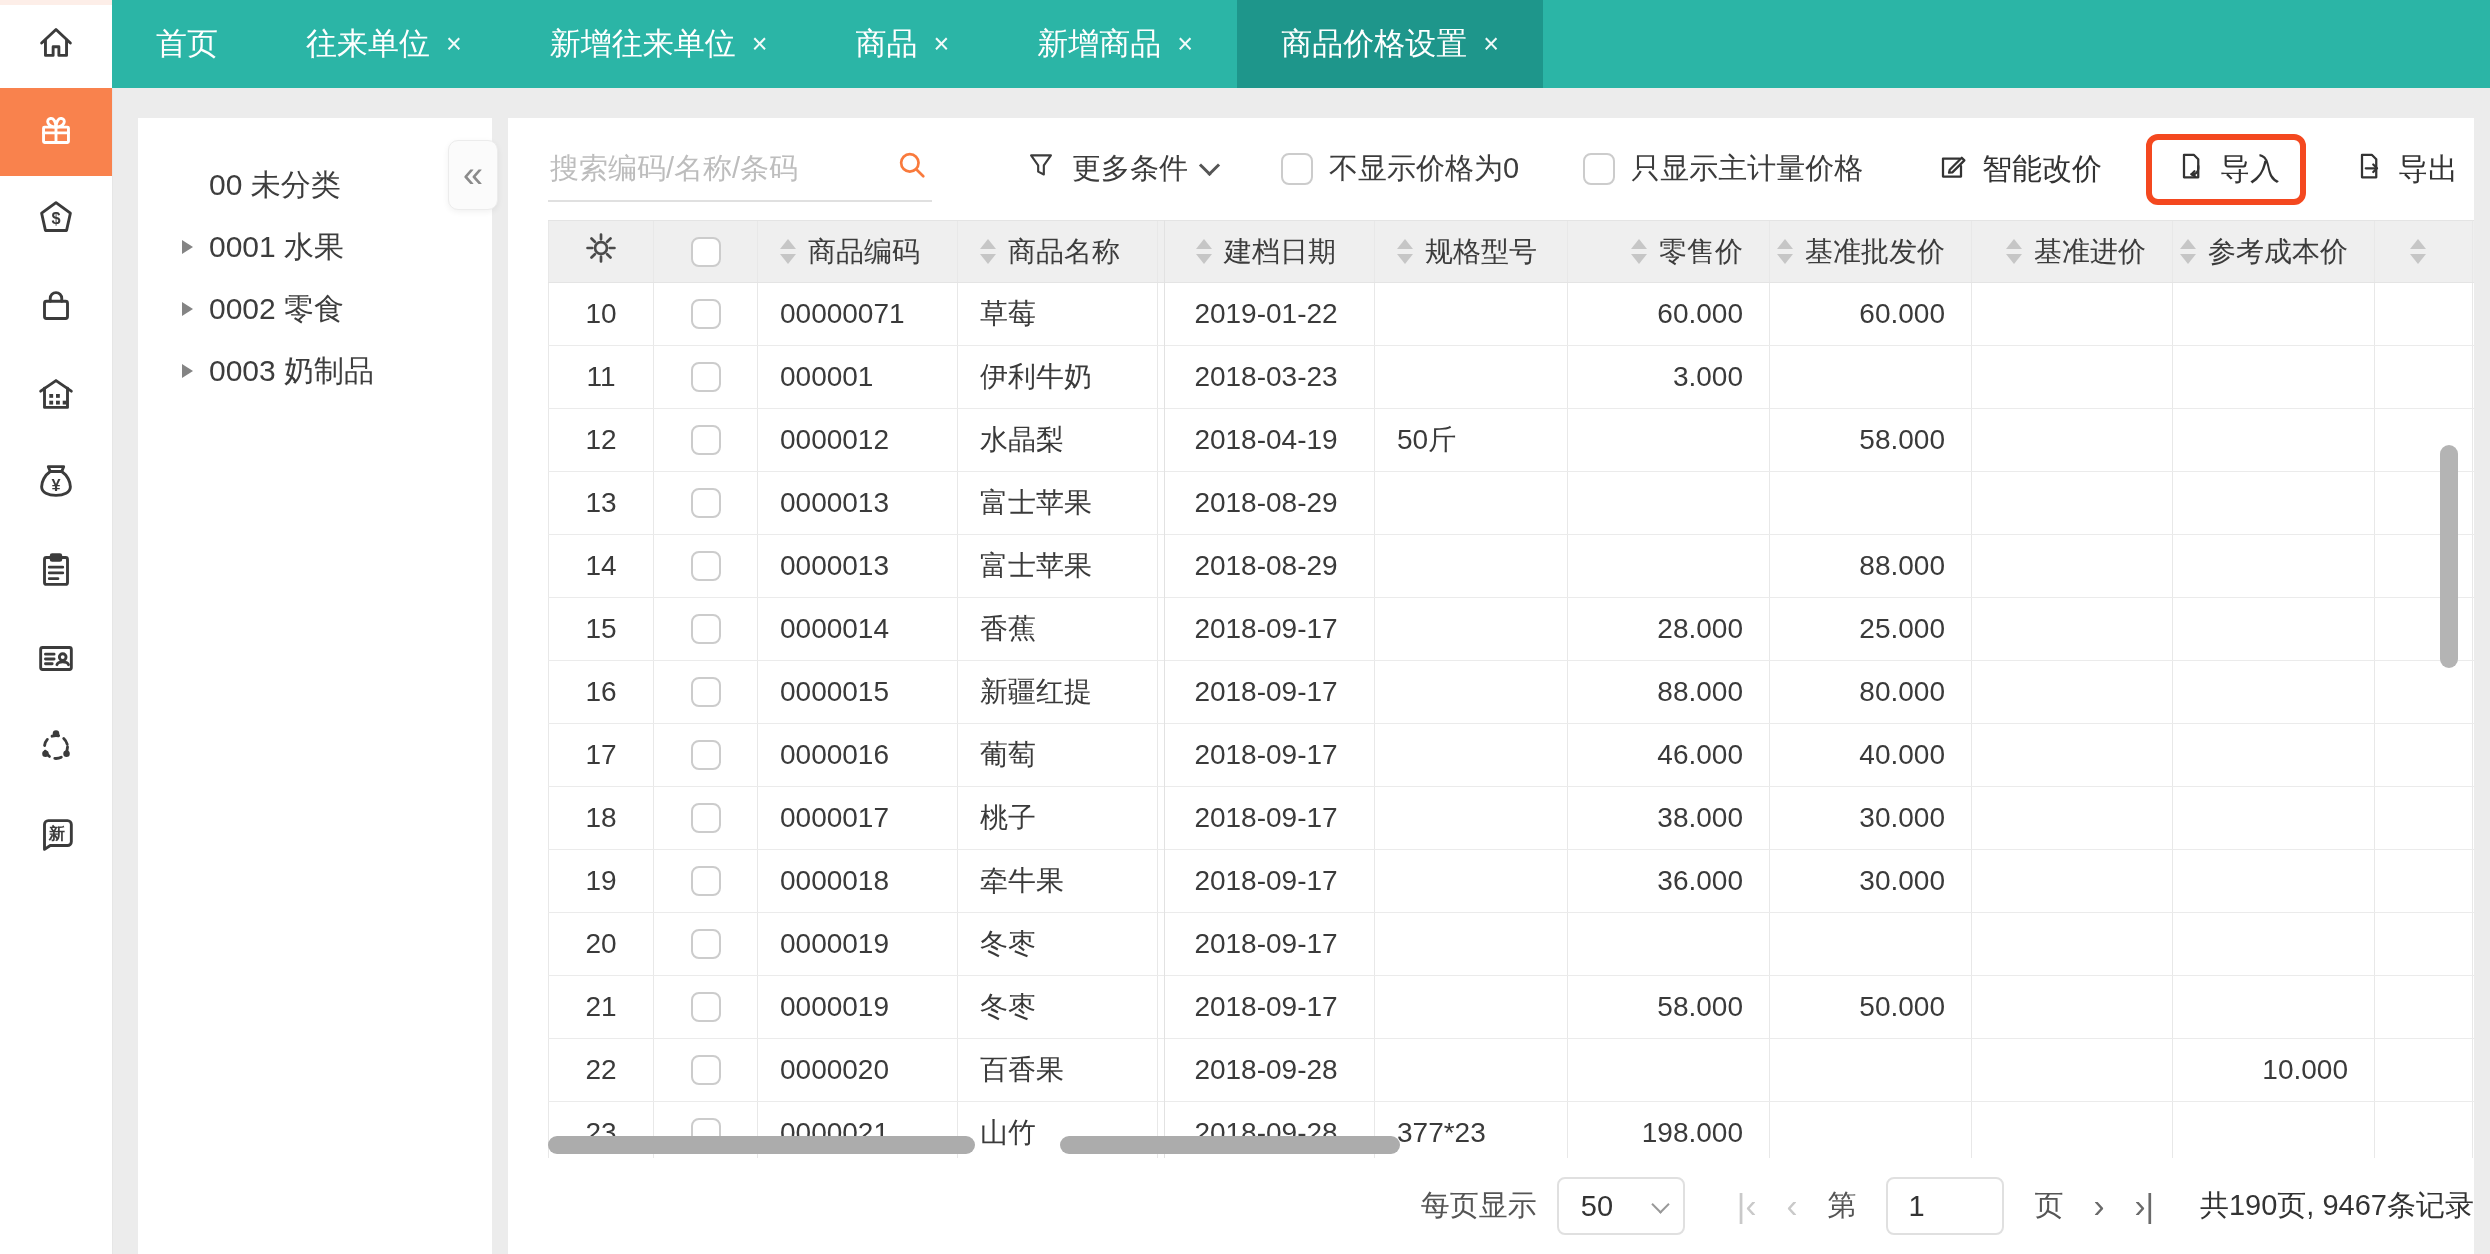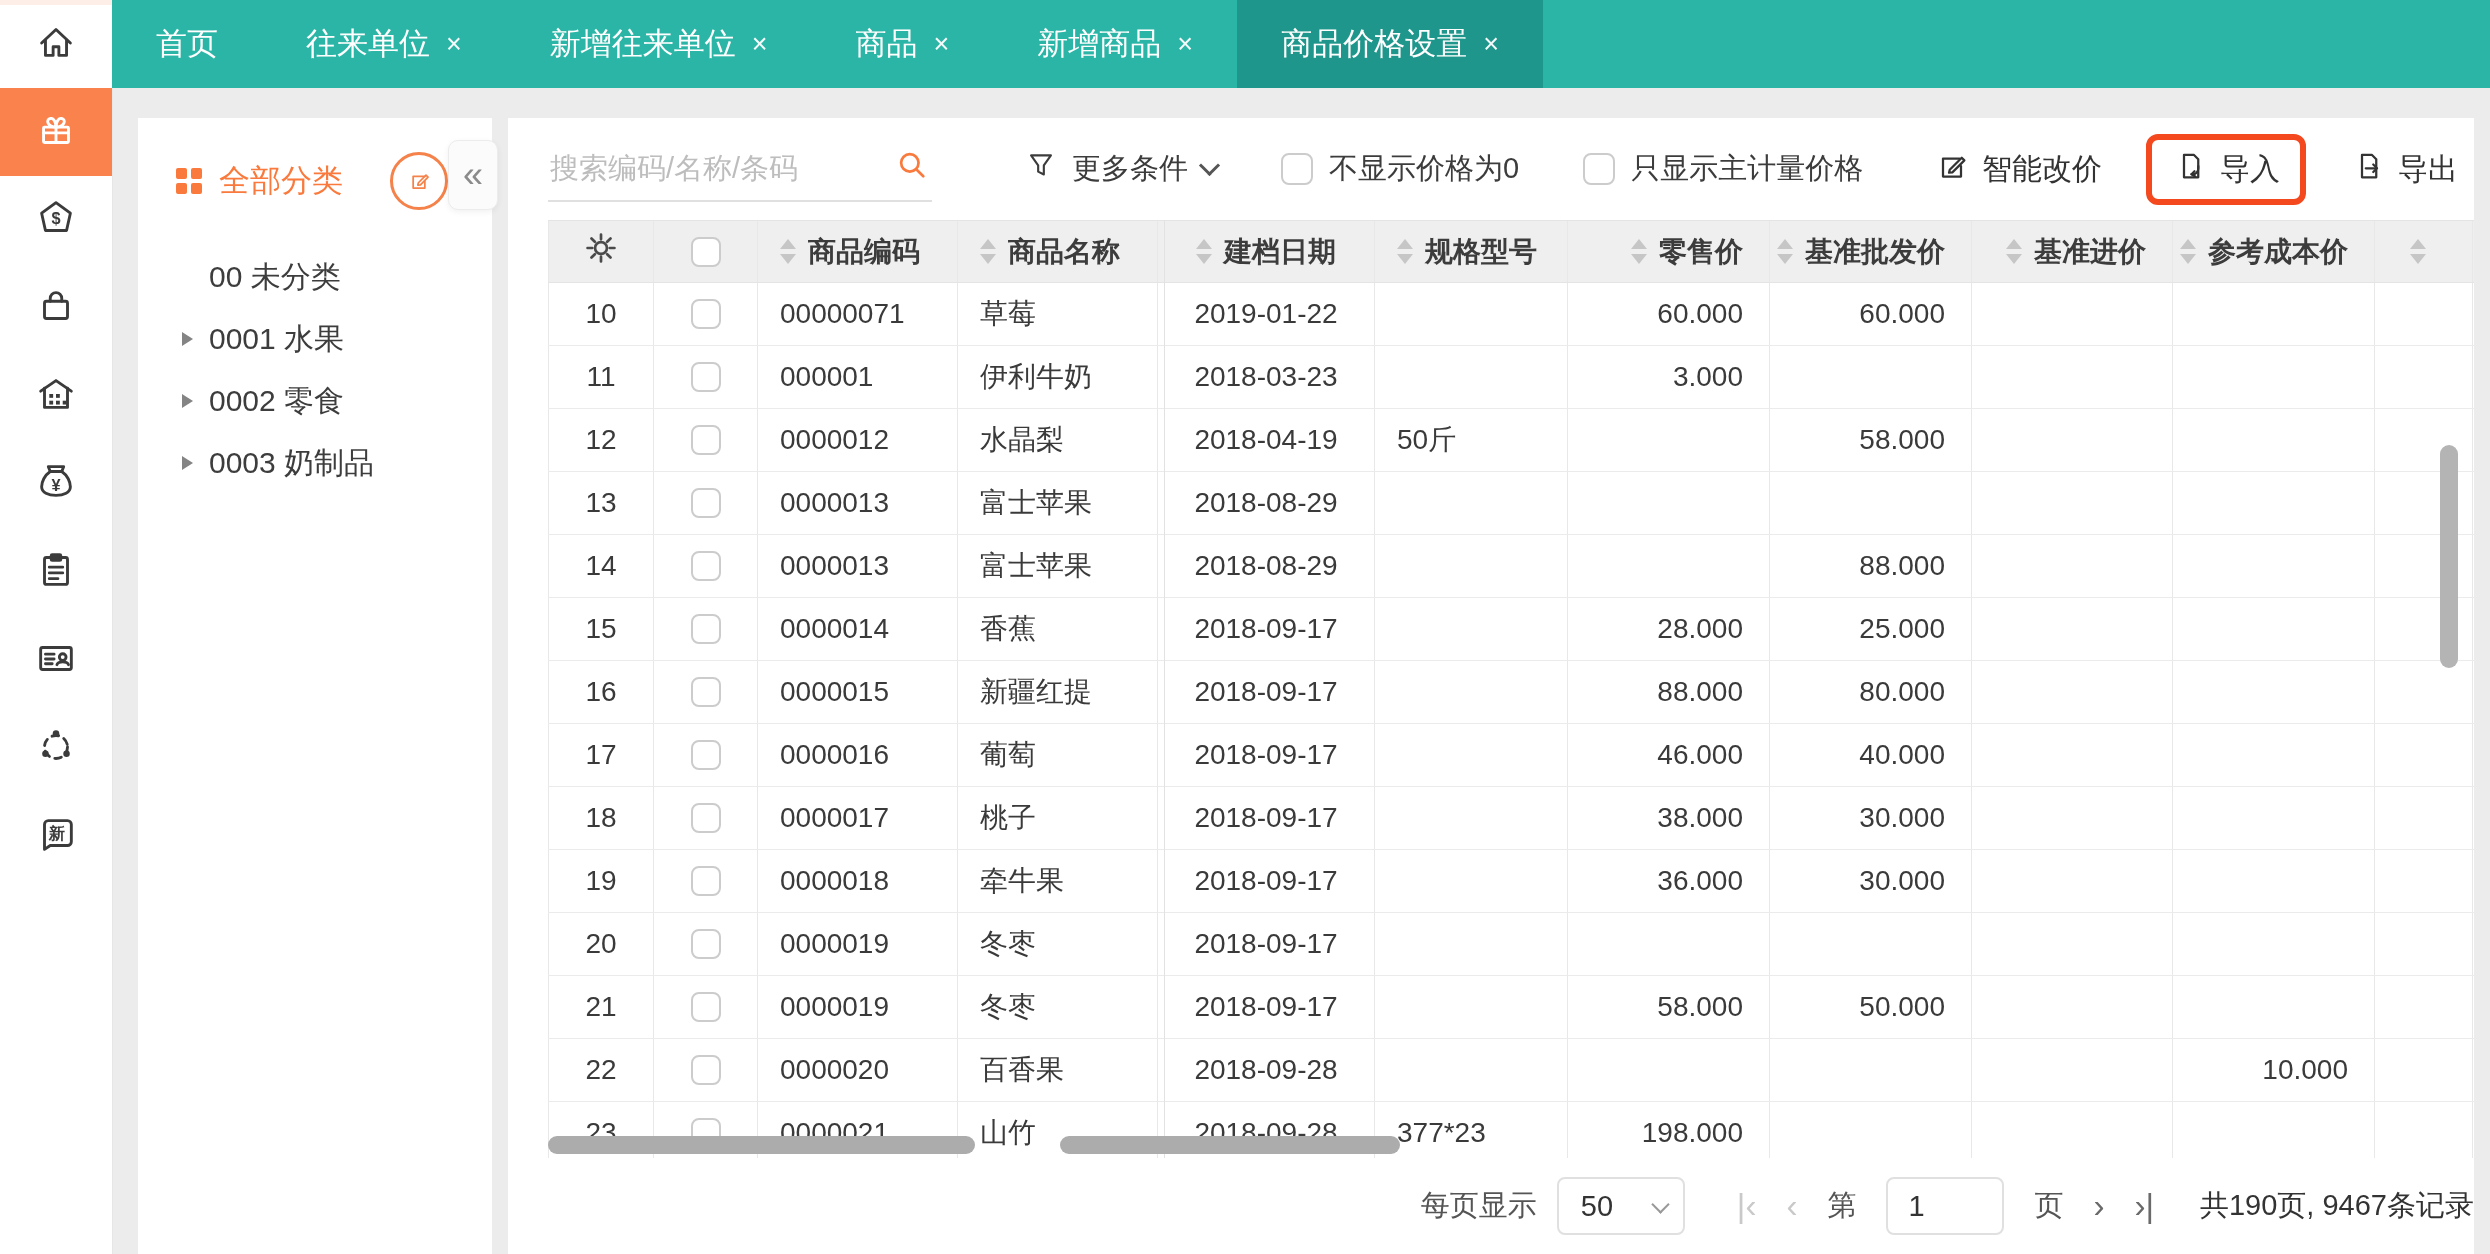--- a/index.html
+++ b/index.html
@@ -49,21 +49,21 @@
   .cb{display:flex;align-items:center;gap:16px;font-size:29px;margin-left:64px;color:#3c3c3c;cursor:pointer;flex:none;}
   .cb .box{width:32px;height:32px;border:2px solid #ccc;border-radius:8px;background:#fff;box-sizing:border-box;}
   .right-tools{margin-left:auto;display:flex;align-items:center;gap:44px;flex:none;}
   .tool-btn{display:flex;align-items:center;gap:12px;font-size:30px;color:#333;cursor:pointer;}
   .import-hl{border:6px solid #f4481f;border-radius:12px;padding:8px 20px;display:flex;}
 
   
   .table-wrap{position:absolute;left:40px;top:102px;width:1926px;height:938px;overflow:hidden;}
   .thead{display:flex;height:63px;background:#efefef;border-top:1px solid #e4e4e4;border-bottom:1px solid #e4e4e4;box-sizing:border-box;}
   .th,.td{box-sizing:border-box;display:flex;align-items:center;border-right:1px solid #e8e8e8;overflow:hidden;flex:none;}
-  .th{color:#3c3c3c;font-size:28px;font-weight:bold;background:#efefef;}
+  .th{color:#3c3c3c;font-size:28px;font-weight:normal;background:#efefef;}
   .th:first-child,.td:first-child{border-left:1px solid #e8e8e8;}
   .trow{display:flex;height:63px;border-bottom:1px solid #ebebeb;background:#fff;box-sizing:border-box;}
   .td{font-size:28px;color:#3a3a3a;}
   .al{justify-content:flex-start;padding-left:22px;}
   .ac{justify-content:center;}
   .ar{justify-content:flex-end;padding-right:26px;}
   .sort{display:flex;flex-direction:column;gap:5px;margin-right:12px;flex:none;}
   .sort i{width:0;height:0;border-left:8px solid transparent;border-right:8px solid transparent;display:block;}
   .sort .up{border-bottom:10px solid #c6c6c6;}
   .sort .down{border-top:10px solid #c6c6c6;}
@@ -198,35 +198,20 @@
       </div>
       <div class="side-item">
         <span><svg class="ic" width="46" height="46" viewBox="0 0 48 48">
             <path d="M16 10h20a4 4 0 0 1 4 4v18a4 4 0 0 1-4 4H18l-6 4V14a4 4 0 0 1 4-4z"></path>
             <text x="25" y="29">新</text>
           </svg></span>
       </div>
     </div>
 
   <div class="cat-panel">
-    <div class="cat-head">
-      <span class="grid-icon">
-          <i></i>
-          <i></i>
-          <i></i>
-          <i></i>
-        </span>
-      <span class="cat-title">全部分类</span>
-      <span class="edit-btn">
-        <svg class="ic" width="28" height="28" viewBox="0 0 48 48">
-            <path d="M34 16H14v20h20v-12"></path>
-            <path d="M23 27 36 14l3.5 3.5L26.5 30.5 22 31z"></path>
-          </svg>
-      </span>
-    </div>
     <div class="collapse-btn">«</div>
     <div class="tree" id="cat-tree">
         <div class="tree-item">
           <span class="tri blank"></span>
           <span>00 未分类</span>
         </div>
         <div class="tree-item">
           <span class="tri"></span>
           <span>0001 水果</span>
         </div>

